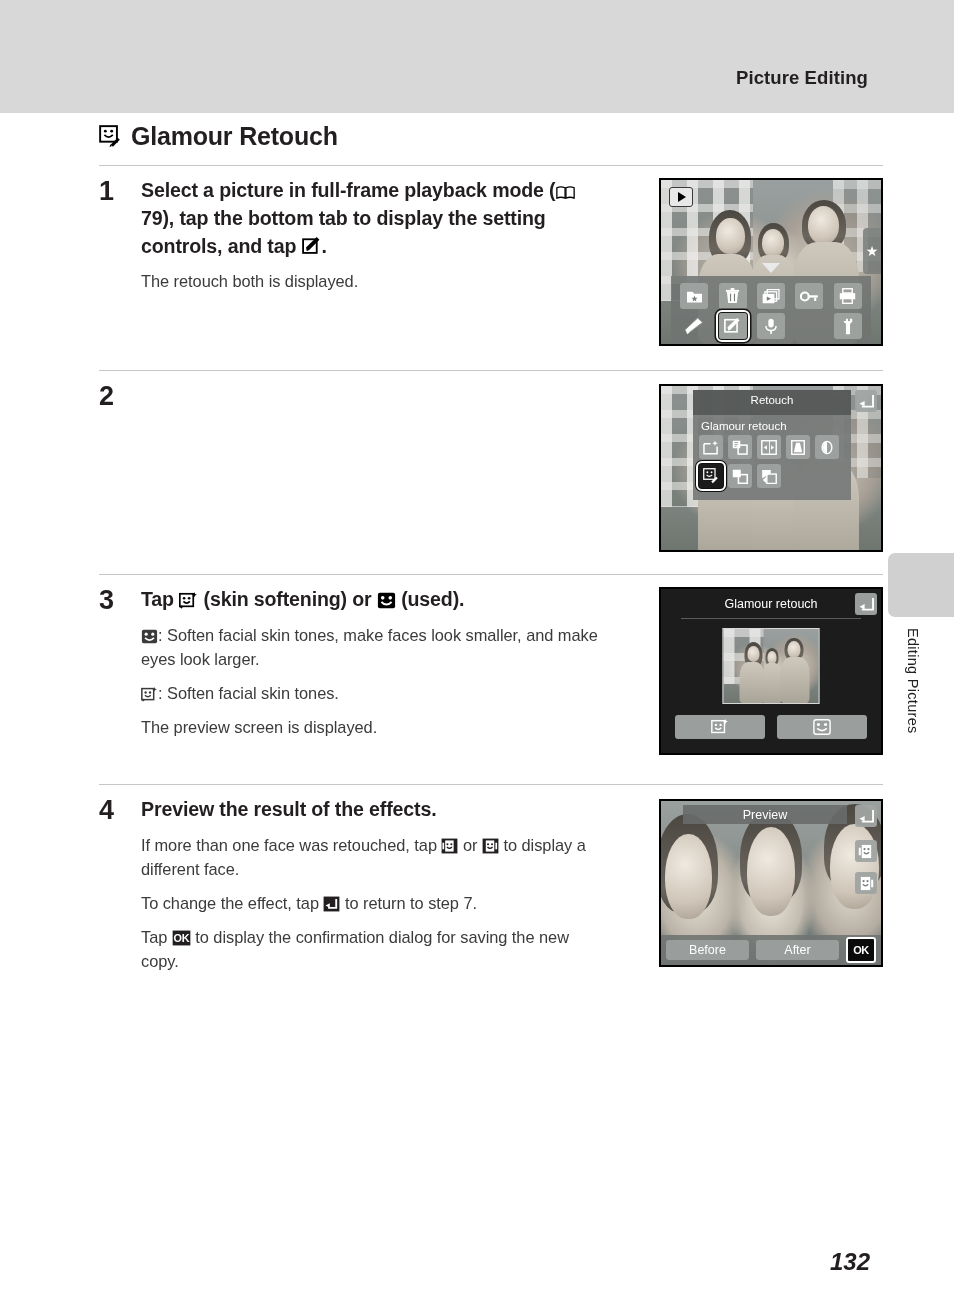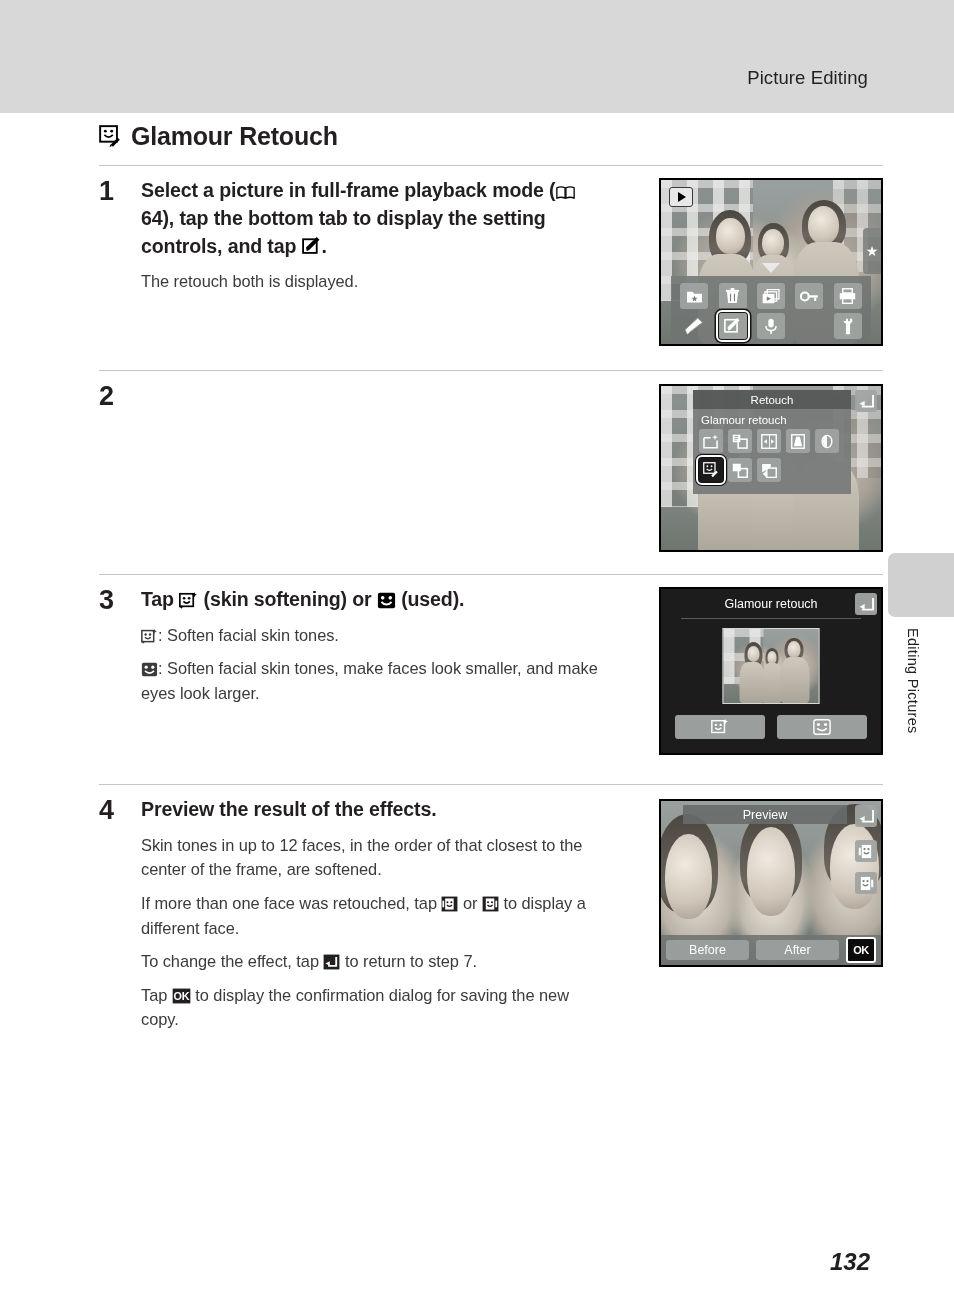--- a/index.html
+++ b/index.html
@@ -22,21 +22,21 @@
     left: 0; top: 0;
     width: 954px;
     height: 113px;
     background: #d8d8d8;
   }
   .header-title {
     position: absolute;
     right: 86px;
     top: 67px;
     font-size: 18.5px;
-    font-weight: 400;
+    font-weight: 700;
     color: #231f20;
     letter-spacing: .1px;
   }
 
   
   .side-tab {
     position: absolute;
     left: 888px;
     top: 553px;
     width: 66px;
@@ -263,21 +263,21 @@
     position: absolute;
     left: 32px; top: 4px;
     width: 158px;
     background: rgba(118,122,120,.93);
   }
   .menu-title {
     background: rgba(86,90,88,.95);
     color: #fff;
     font-size: 11.5px;
     text-align: center;
-    padding: 4px 0 3px 0;
+    padding: 4px 0 9px 0;
   }
   .menu-label {
     color: #ffffff;
     font-size: 11.5px;
     padding: 5px 0 3px 8px;
   }
   .menu-grid {
     padding: 0 6px 7px 6px;
   }
   .menu-row {
@@ -452,21 +452,21 @@
 
 
   <div class="rule"></div>
   <div class="step step1">
     <div class="step-num">1</div>
     <div class="step-body">
       <div class="step-title">
         <span>Select a picture in full-frame playback mode (</span><span class="ic"><svg width="19" height="15" viewBox="0 0 22 17">
               <path d="M1 3 Q5.5 1 10.5 3 L10.5 15 Q5.5 13 1 15 Z" fill="none" stroke="#000" stroke-width="1.5"></path>
               <path d="M21 3 Q16.5 1 11.5 3 L11.5 15 Q16.5 13 21 15 Z" fill="none" stroke="#000" stroke-width="1.5"></path>
-            </svg></span> <span>64</span><span>), tap the bottom tab to display the setting controls, and tap </span><span class="ic"><svg width="20" height="20" viewBox="0 0 22 22">
+            </svg></span> <span>79</span><span>), tap the bottom tab to display the setting controls, and tap </span><span class="ic"><svg width="20" height="20" viewBox="0 0 22 22">
               <rect x="1.2" y="3.6" width="15" height="15" fill="none" stroke="#000" stroke-width="2"></rect>
               <path d="M5.2 16.6 L4.4 12.6 L16.2 1.2 L19.2 4.2 L7.6 15.8 Z" fill="#000"></path>
             </svg></span><span>.</span>
       </div>
       <div class="step-sub">The retouch both is displayed.</div>
     </div>
 
     <div class="screen s1">
       <div class="photo-bg"></div>
       <div class="photo-lattice"></div>
@@ -658,37 +658,38 @@
               <path d="M17 0 L17.8 2.2 L20 3 L17.8 3.8 L17 6 L16.2 3.8 L14 3 L16.2 2.2 Z" fill="#000"></path>
               <path d="M2.4 14.6 L3 16.3 L4.7 16.9 L3 17.5 L2.4 19 L1.8 17.5 L0.1 16.9 L1.8 16.3 Z" fill="#000"></path>
             </svg></span><span> (skin softening) or </span><span class="ic"><svg width="19" height="17" viewBox="0 0 20 18">
               <rect x="0.9" y="0.9" width="18.2" height="16.2" rx="2" fill="#000"></rect>
               <circle cx="6" cy="6.2" r="1.9" fill="#fff"></circle>
               <circle cx="14" cy="6.2" r="1.9" fill="#fff"></circle>
               <path d="M4.6 10.6 Q10 16 15.4 10.6" fill="none" stroke="#fff" stroke-width="2"></path>
             </svg></span><span> (used).</span>
       </div>
       <div class="step-sub">
+        <span class="ic"><svg width="17" height="15" viewBox="0 0 20 18">
+              <rect x="0.9" y="0.9" width="18.2" height="16.2" rx="2" fill="#3b3b3b"></rect>
+              <circle cx="6" cy="6.2" r="1.9" fill="#fff"></circle>
+              <circle cx="14" cy="6.2" r="1.9" fill="#fff"></circle>
+              <path d="M4.6 10.6 Q10 16 15.4 10.6" fill="none" stroke="#fff" stroke-width="2"></path>
+            </svg></span><span>: Soften facial skin tones, make faces look smaller, and make eyes look larger.</span>
+      </div>
+      <div class="step-sub">
         <span class="ic"><svg width="17" height="15" viewBox="0 0 21 19">
               <rect x="0.8" y="2" width="15" height="14" fill="none" stroke="#3b3b3b" stroke-width="1.9"></rect>
               <circle cx="5.6" cy="7" r="1.5" fill="#3b3b3b"></circle>
               <circle cx="11.2" cy="7" r="1.5" fill="#3b3b3b"></circle>
               <path d="M4.8 10.5 Q8.4 14.4 12 10.5" fill="none" stroke="#3b3b3b" stroke-width="1.8"></path>
               <path d="M17 0 L17.8 2.2 L20 3 L17.8 3.8 L17 6 L16.2 3.8 L14 3 L16.2 2.2 Z" fill="#3b3b3b"></path>
               <path d="M2.4 14.6 L3 16.3 L4.7 16.9 L3 17.5 L2.4 19 L1.8 17.5 L0.1 16.9 L1.8 16.3 Z" fill="#3b3b3b"></path>
             </svg></span><span>: Soften facial skin tones.</span>
       </div>
-      <div class="step-sub">
-        <span class="ic"><svg width="17" height="15" viewBox="0 0 20 18">
-              <rect x="0.9" y="0.9" width="18.2" height="16.2" rx="2" fill="#3b3b3b"></rect>
-              <circle cx="6" cy="6.2" r="1.9" fill="#fff"></circle>
-              <circle cx="14" cy="6.2" r="1.9" fill="#fff"></circle>
-              <path d="M4.6 10.6 Q10 16 15.4 10.6" fill="none" stroke="#fff" stroke-width="2"></path>
-            </svg></span><span>: Soften facial skin tones, make faces look smaller, and make eyes look larger.</span>
-      </div>
+      <div class="step-sub">The preview screen is displayed.</div>
     </div>
 
     <div class="screen s3">
       <div class="dark-screen"></div>
       <div class="dk-title">Glamour retouch</div>
       <div class="dk-rule"></div>
       <div class="back-btn">
         <svg width="15" height="14" viewBox="0 0 16 15">
             <path d="M15 1.2 L15 13.5 L3 13.5" fill="none" stroke="#fff" stroke-width="2"></path>
             <path d="M0.5 10.5 L6 7.5 L6 13.5 Z" fill="#fff"></path>
@@ -731,21 +732,20 @@
         </div>
       </div>
     </div>
   </div>
 
   <div class="rule"></div>
   <div class="step step4">
     <div class="step-num">4</div>
     <div class="step-body">
       <div class="step-title">Preview the result of the effects.</div>
-      <div class="step-sub">Skin tones in up to 12 faces, in the order of that closest to the center of the frame, are softened.</div>
       <div class="step-sub">
         <span>If more than one face was retouched, tap </span><span class="ic"><svg width="17" height="16" viewBox="0 0 18 17">
               <rect x="0.6" y="0.6" width="16.8" height="15.8" fill="#231f20"></rect>
               <rect x="4.4" y="2.6" width="9" height="11.8" fill="#fff"></rect>
               <circle cx="6.8" cy="6.6" r="1.1" fill="#231f20"></circle>
               <circle cx="11" cy="6.6" r="1.1" fill="#231f20"></circle>
               <path d="M6.2 9.6 Q8.9 12.4 11.6 9.6" fill="none" stroke="#231f20" stroke-width="1.3"></path>
               <rect x="1.5" y="5" width="1.8" height="7" fill="#fff"></rect>
             </svg></span><span> or </span><span class="ic"><svg width="17" height="16" viewBox="0 0 18 17">
               <rect x="0.6" y="0.6" width="16.8" height="15.8" fill="#231f20"></rect>

